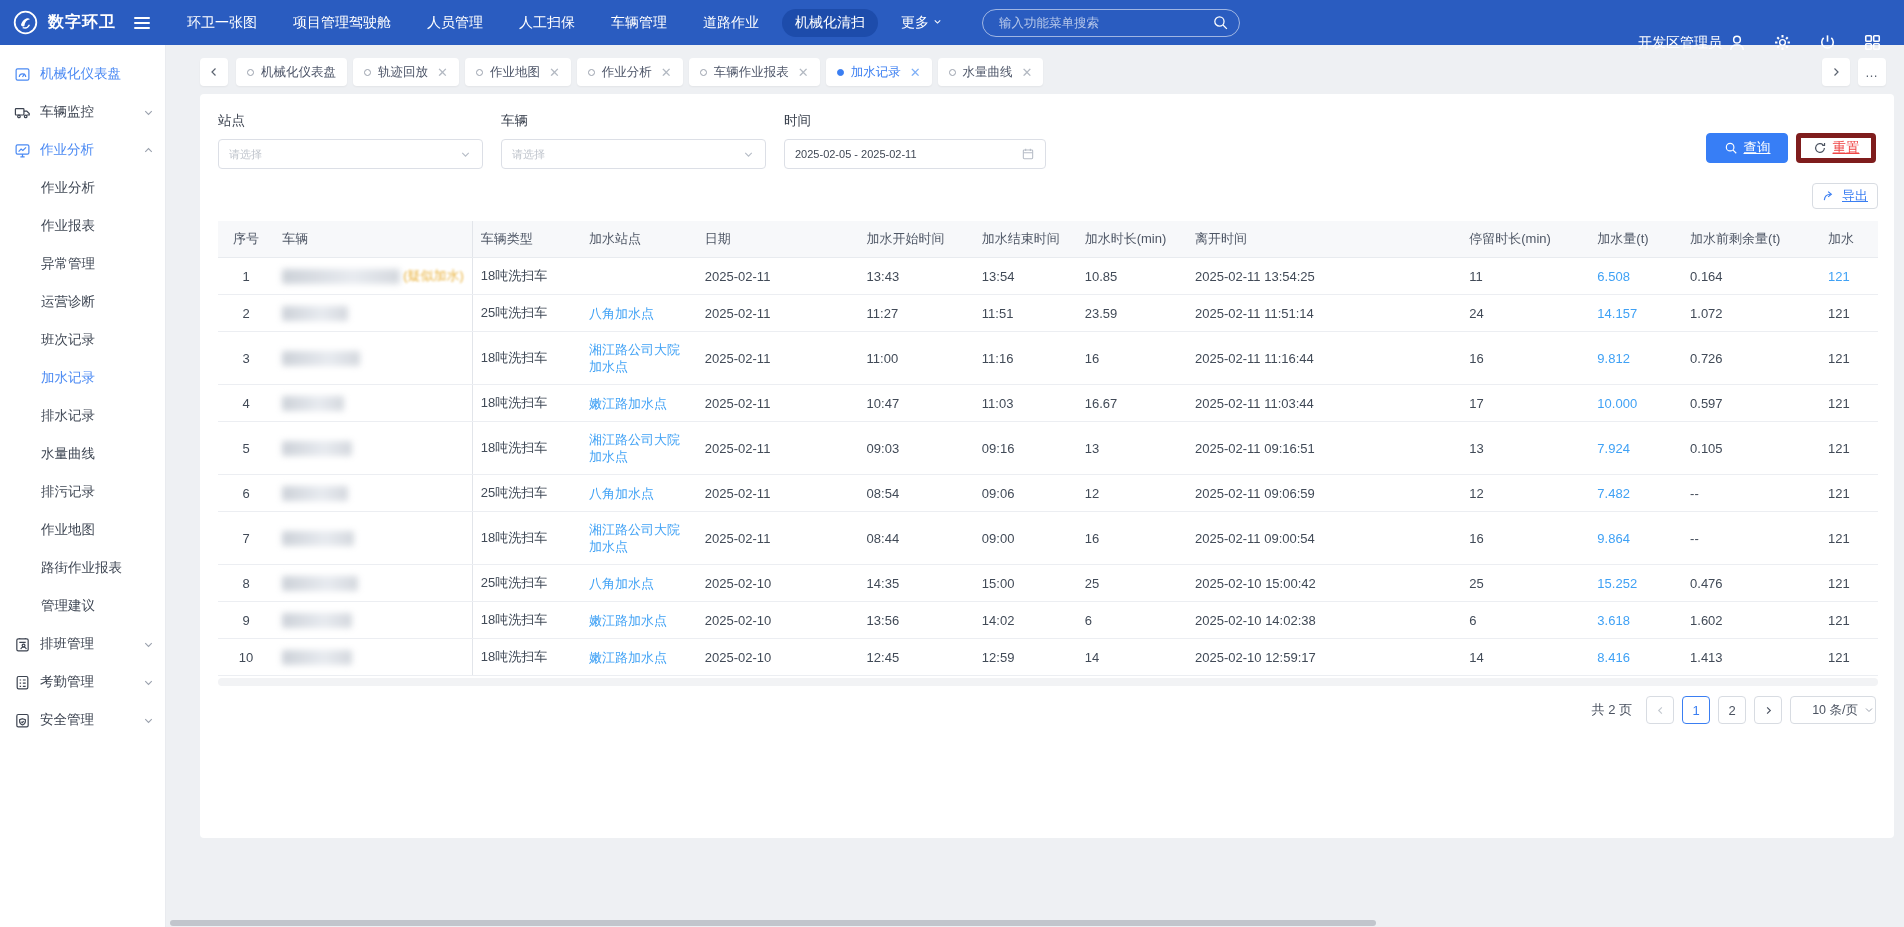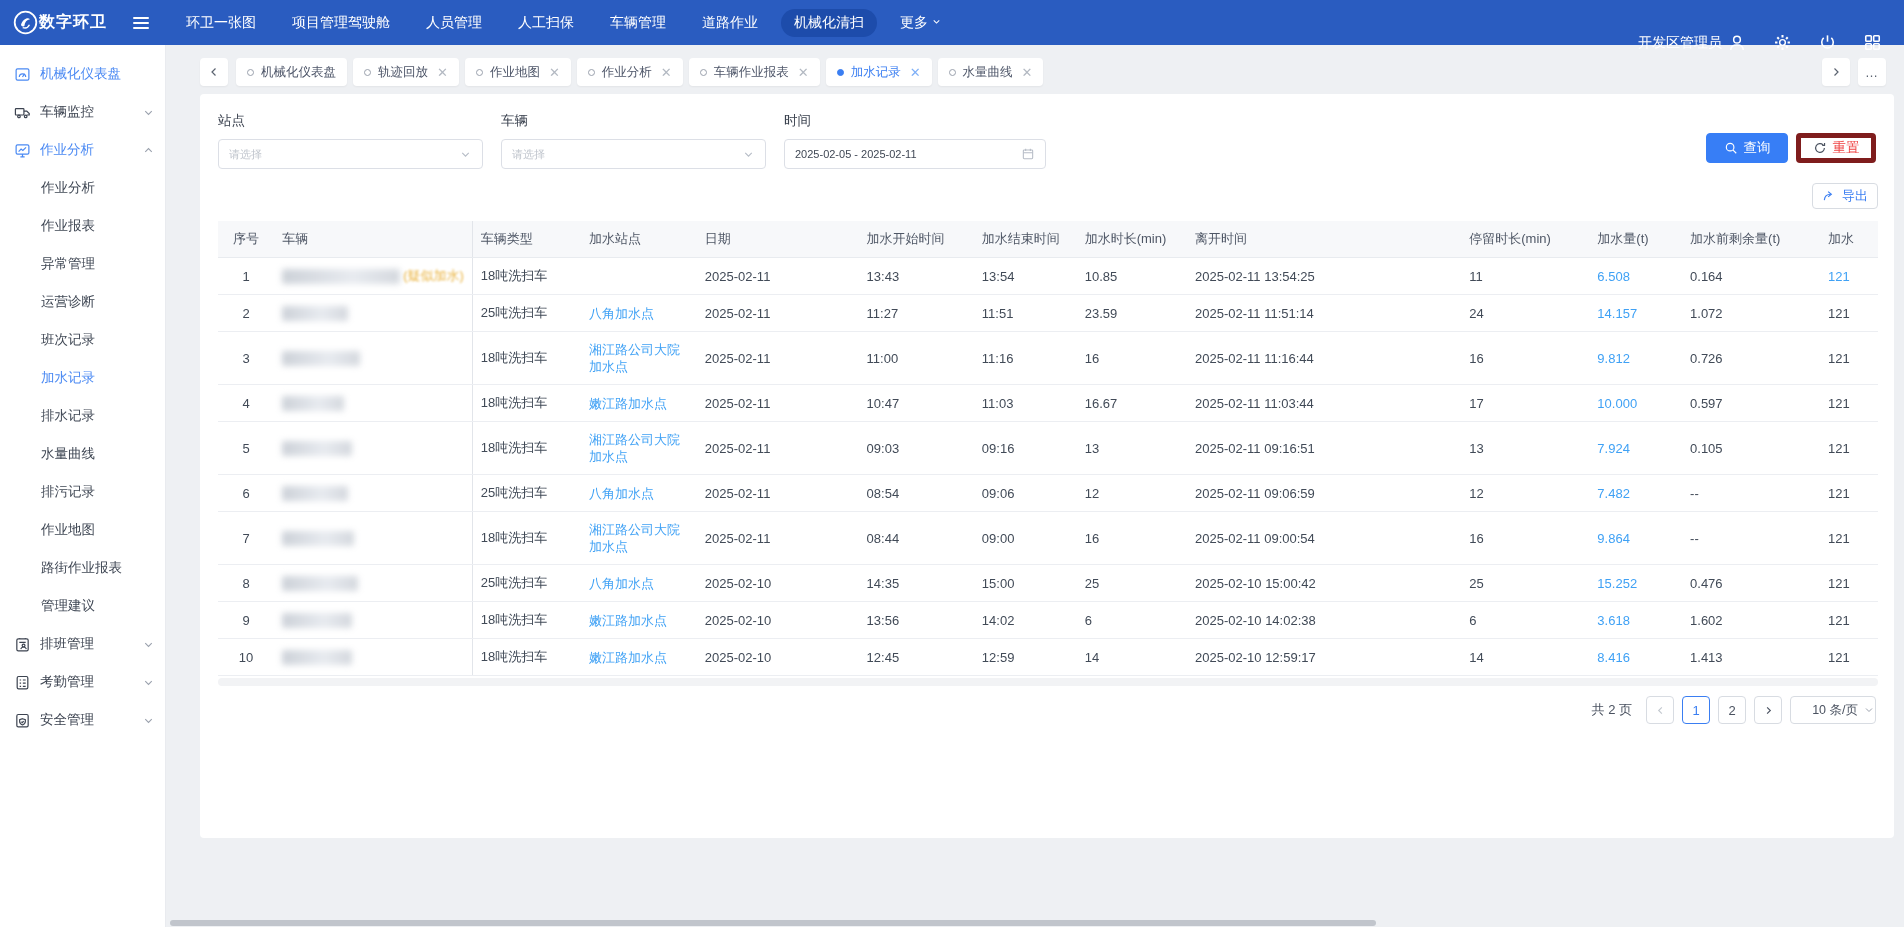--- a/index.html
+++ b/index.html
@@ -1,21 +1,21 @@
 <!DOCTYPE html>
 <html><head>
 <meta charset="utf-8">
 <style>
   * { margin:0; padding:0; box-sizing:border-box; }
   html,body { width:1904px; height:927px; overflow:hidden;
     font-family:"Liberation Sans","DejaVu Sans",sans-serif; background:#eef0f3; color:#414a57; }
 
   
   .topbar { height:45px; background:#2a5cc0; display:flex; align-items:center; padding:0 22px 0 12px; color:#fff; }
-  .brand { display:flex; align-items:center; margin-right:26px; }
+  .brand { display:flex; align-items:center; gap:9px; margin-right:18px; }
   .brand-title { font-size:16px; font-weight:700; letter-spacing:1px; }
   .hamburger { margin-right:24px; display:flex; flex-direction:column; gap:3px; cursor:pointer; }
   .hamburger i { display:block; width:16px; height:2px; background:#fff; border-radius:1px; }
   .top-menu { display:flex; align-items:center; gap:10px; }
   .top-menu-item { font-size:14px; padding:5px 13px; border-radius:15px; cursor:pointer; white-space:nowrap; }
   .top-menu-item.active { background:#1d4cab; }
   .top-menu-item .chev { display:inline-block; margin-left:3px; }
   .top-search { position:relative; margin-left:26px; }
   .top-search input { width:258px; height:28px; border-radius:14px; border:1px solid rgba(255,255,255,.55);
     background:transparent; color:#fff; font-size:12.5px; padding:0 34px 0 16px; outline:none; }
@@ -56,21 +56,21 @@
   .card { background:#fff; border-radius:4px; height:744px; padding:18px 16px 0 18px; position:relative; }
   .filters { display:flex; gap:18px; }
   .fgroup { display:flex; flex-direction:column; gap:9px; }
   .flabel { font-size:13.5px; color:#3c4350; }
   .fselect { width:265px; height:30px; border:1px solid #dcdfe6; border-radius:4px; display:flex; align-items:center;
     padding:0 10px; font-size:11px; color:#bfc4cc; cursor:pointer; background:#fff; }
   .fselect .chev { margin-left:auto; color:#b6bcc6; display:flex; }
   .fdate { width:262px; color:#3f4754; }
   .fbuttons { position:absolute; right:18px; top:39px; display:flex; gap:8px; }
   .btn { height:30px; border-radius:4px; display:flex; align-items:center; justify-content:center; gap:6px;
-    font-size:13.5px; cursor:pointer; }
+    font-size:13.5px; cursor:pointer;text-decoration:underline; }
   .btn-primary { width:82px; background:#377ef6; color:#fff; border:1px solid #377ef6; }
   .btn-plain { width:80px; background:#fff; color:#ef4444; border:5px solid #7f1d1d; }
   .export-row { display:flex; justify-content:flex-end; margin:14px 0 12px 0; }
   .btn-export { width:66px; height:26px; font-size:13px; color:#3a7ef2; background:#fff; border:1px solid #d8dce2; }
 
   
   .table-wrap { width:1660px; overflow:hidden; }
   table { border-collapse:collapse; table-layout:fixed; }
   th, td { font-size:13px; text-align:left; padding:9px 8px; border-bottom:1px solid #eceef2; white-space:nowrap; }
   thead th { background:#f7f8fa; color:#4e5665; font-weight:400; border-bottom:1px solid #e8ebef; }
@@ -121,20 +121,29 @@
       <div class="top-menu-item">项目管理驾驶舱</div>
       <div class="top-menu-item">人员管理</div>
       <div class="top-menu-item">人工扫保</div>
       <div class="top-menu-item">车辆管理</div>
       <div class="top-menu-item">道路作业</div>
       <div class="top-menu-item active">机械化清扫</div>
       <div class="top-menu-item">更多<span class="chev"><svg width="11" height="11" viewBox="0 0 24 24" fill="none" stroke="#fff" stroke-width="2.2" style="display:inline">
             <path d="M6 9.5l6 6 6-6"></path>
           </svg></span></div>
     </div>
+  <div class="top-search">
+    <input placeholder="输入功能菜单搜索" style="">
+    <span class="sicon">
+      <svg width="17" height="17" viewBox="0 0 24 24" fill="none" stroke="#fff" stroke-width="1.8">
+        <circle cx="10.5" cy="10.5" r="6.5"></circle>
+          <path d="M15.5 15.5 21 21"></path>
+      </svg>
+    </span>
+  </div>
   <div class="top-right">
     <div class="top-user">
       <span>开发区管理员</span>
       <span>
         <svg width="20" height="20" viewBox="0 0 24 24" fill="none" stroke="#fff" stroke-width="1.8">
           <circle cx="12" cy="8" r="4"></circle>
             <path d="M4.5 20.5c0-4 3.5-6 7.5-6s7.5 2 7.5 6"></path>
         </svg>
       </span>
     </div>

